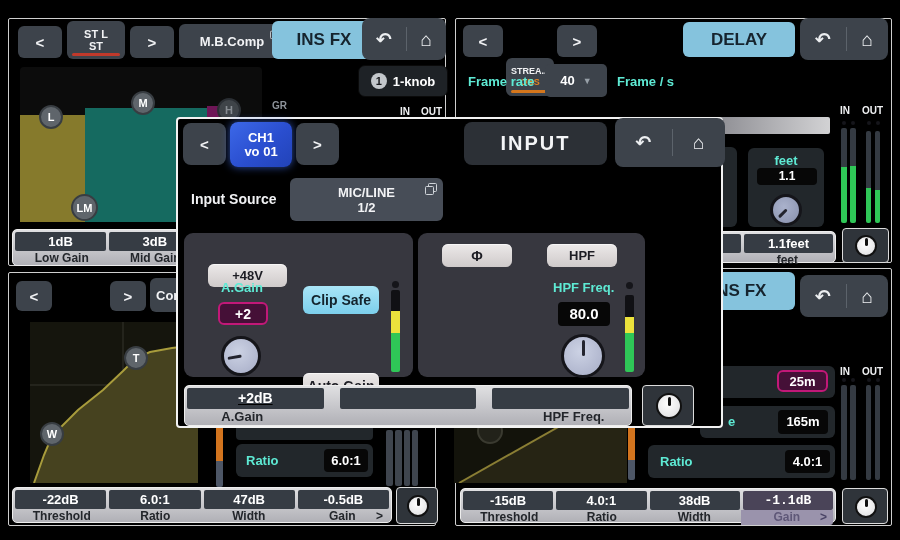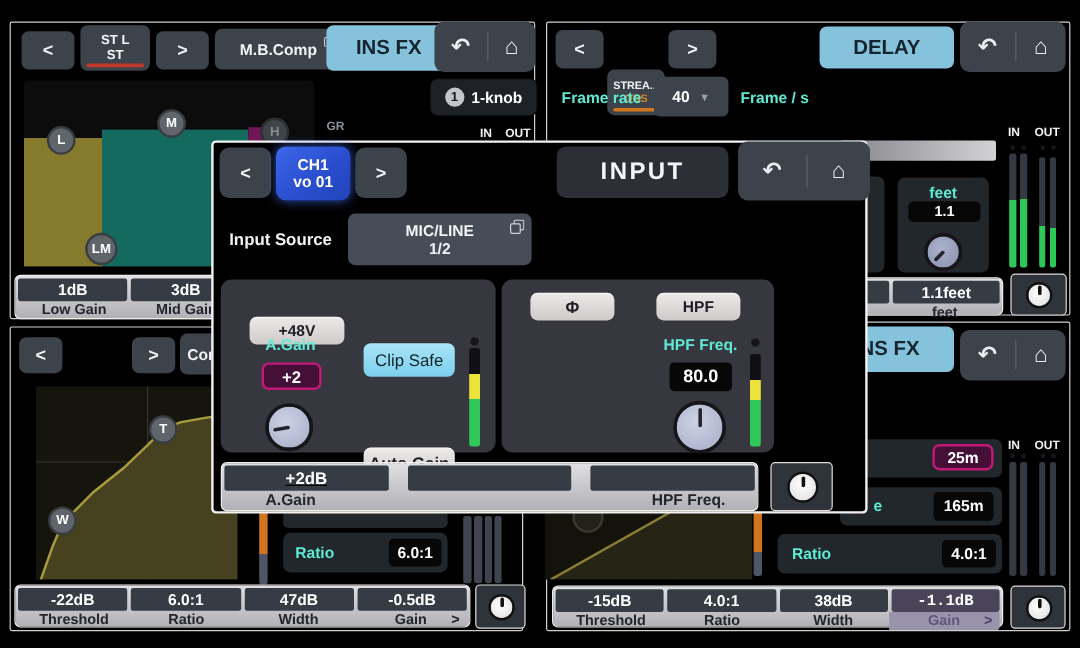--- a/index.html
+++ b/index.html
@@ -11,21 +11,21 @@
   .nav{font-size:15px;}
   .chbtn{flex-direction:column;line-height:12px;font-size:11px;position:relative;}
   .uline{position:absolute;left:5px;right:5px;bottom:3px;height:3px;border-radius:2px;}
   .tab{background:#85c3dd;border-radius:6px;color:#16242e;display:flex;align-items:center;justify-content:center;font-weight:bold;font-size:17px;}
   .iconbar{background:#3d434b;border-radius:8px;display:flex;align-items:center;justify-content:space-evenly;color:#eceef0;}
   .icon{font-size:19px;line-height:1;font-weight:bold;}
   .divider{width:1px;height:55%;background:#5c636b;}
   .subpanel{background:#22272b;border-radius:6px;}
   .dsub{background:#37373f;border-radius:9px;}
   .lightbtn{background:linear-gradient(#ece9e9,#cfcaca);border-radius:6px;color:#1d1d24;font-weight:bold;display:flex;align-items:center;justify-content:center;box-shadow:inset 0 1px 0 rgba(255,255,255,.6);}
-  .cyanbtn{background:linear-gradient(#a9e5f7,#7ccfec);border-radius:6px;color:#13232c;font-weight:normal;display:flex;align-items:center;justify-content:center;}
+  .cyanbtn{background:linear-gradient(#a9e5f7,#7ccfec);border-radius:6px;color:#13232c;font-weight:bold;display:flex;align-items:center;justify-content:center;}
   .blackbox{background:#070707;border-radius:4px;color:#fff;font-weight:bold;text-align:center;}
   .magbox{background:#451037;border:2px solid #c21878;border-radius:6px;color:#fff;font-weight:bold;display:flex;align-items:center;justify-content:center;}
   .vbar{background:linear-gradient(#e0e0e2,#b0b0b6);border-radius:5px;border:1px solid #ededed;padding:2px;display:flex;flex-direction:column;}
   .vrow{display:flex;gap:3px;}
   .vcell{flex:1;background:#363c44;border-radius:2px;color:#fff;font-weight:bold;font-size:13px;text-align:center;height:19px;line-height:19px;overflow:hidden;}
   .vlabels{display:flex;flex:1;}
   .vlabel{flex:1;text-align:center;color:#23262b;font-weight:bold;font-size:12px;line-height:15px;position:relative;overflow:hidden;}
   .vcell.purple{background:#4a4458;font-family:Liberation Mono, monospace;}
   .vlabel.purple{background:#9a93ac;color:#5f5878;border-radius:0 0 3px 0;}
   .morearrow{position:absolute;right:6px;top:0;font-size:12px;}

